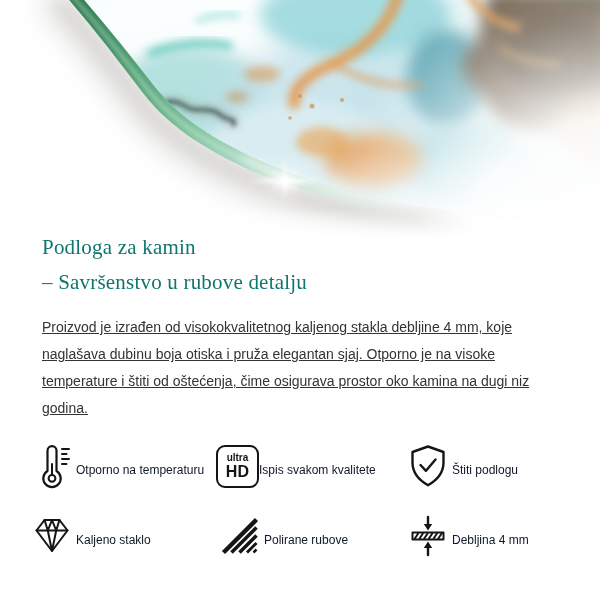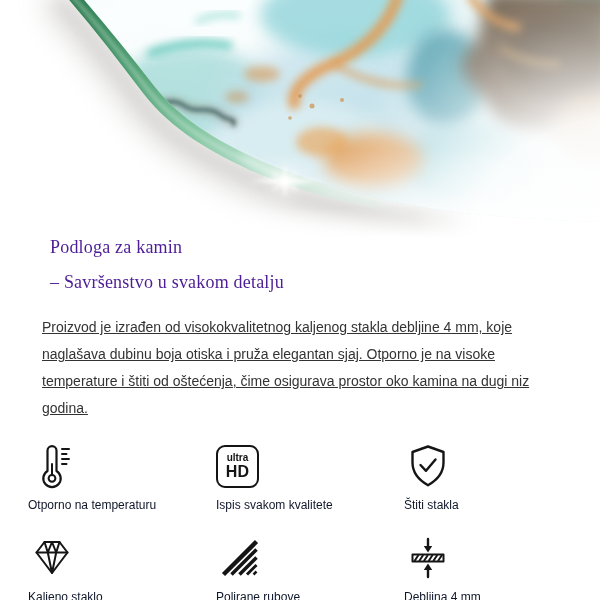--- a/index.html
+++ b/index.html
@@ -8,40 +8,40 @@
     width: 600px; height: 600px; overflow: hidden;
     background: #ffffff;
     font-family: "Liberation Sans", "DejaVu Sans", sans-serif;
     color: #2d2d2d;
   }
   .hero { position: relative; width: 600px; height: 238px; }
   .hero svg { display: block; }
 
   .text-block { padding: 0 42px; }
   .title {
-    margin: -8px 0 0 8px;
+    margin: -8px 0 0 0;
     font-family: "Liberation Serif", "DejaVu Serif", serif;
     font-weight: 400;
-    font-size: 18px;
+    font-size: 21px;
     line-height: 35px;
-    color: #4c1d95;
+    color: #0f766e;
     letter-spacing: 0.2px;
   }
   .desc {
     margin: 14px 0 0 0;
     font-size: 14px;
     line-height: 27px;
     color: #333333;
     max-width: 522px;
     text-decoration: underline;
   }
 
   .features { margin-top: 20px; padding: 0 28px; display: flex; flex-direction: column; gap: 22px; }
   .feat-row { display: flex; justify-content: space-between; }
-  .feat { width: 168px; display: flex; flex-direction: column; align-items: flex-start; }
+  .feat { width: 168px; display: flex; flex-direction: row; align-items: center; }
   .feat .icon-box { height: 48px; display: flex; align-items: center; justify-content: center; }
   .feat .label { margin-top: 8px; font-size: 12px; line-height: 14px; color: #0f172a; white-space: nowrap; }
 
   .uhd-badge {
     width: 43px; height: 43px;
     border: 2.5px solid #141414; border-radius: 9px;
     display: flex; flex-direction: column; align-items: center; justify-content: center;
     color: #141414; background: #fff;
   }
   .uhd-badge .uhd-top { font-size: 10px; font-weight: 700; line-height: 10px; }
@@ -143,21 +143,21 @@
       <circle r="3" fill="#ffffff"></circle>
     </g>
 
     <rect x="0" y="208" width="600" height="30" fill="url(#fadeBottom)"></rect>
   </svg>
 </div>
 
 <div class="text-block">
   <h1 class="title">
     <span>Podloga za kamin</span><br>
-    <span>– Savršenstvo u svakom detalju</span>
+    <span>– Savršenstvo u rubove detalju</span>
   </h1>
   <p class="desc">Proizvod je izrađen od visokokvalitetnog kaljenog stakla debljine 4 mm, koje naglašava dubinu boja otiska i pruža elegantan sjaj. Otporno je na visoke temperature i štiti od oštećenja, čime osigurava prostor oko kamina na dugi niz godina.</p>
 </div>
 
 <div class="features">
   <div class="feat-row">
 
     <div class="feat">
       <div class="icon-box">
         <svg width="48" height="48" viewBox="0 0 48 48">
@@ -180,21 +180,21 @@
       <div class="label">Ispis svakom kvalitete</div>
     </div>
 
     <div class="feat">
       <div class="icon-box">
         <svg width="48" height="48" viewBox="0 0 48 48">
           <path class="fi" stroke-width="2.4" d="M 24,4.5 L 39.5,10 V 20.5 C 39.5,31 32.7,38.3 24,43.2 C 15.3,38.3 8.5,31 8.5,20.5 V 10 Z"></path>
           <path class="fi" stroke-width="2.4" d="M 16.5,23 L 22,28.8 L 31.5,17.5"></path>
         </svg>
       </div>
-      <div class="label">Štiti stakla</div>
+      <div class="label">Štiti podlogu</div>
     </div>
 
   </div>
   <div class="feat-row">
 
     <div class="feat">
       <div class="icon-box">
         <svg width="48" height="48" viewBox="0 0 48 48">
           <path class="fi" stroke-width="2" d="M 8.5,18.5 L 16.5,8 H 31.5 L 39.5,18.5 L 24,39 Z"></path>
           <path class="fi" stroke-width="2" d="M 8.5,18.5 H 39.5"></path>

